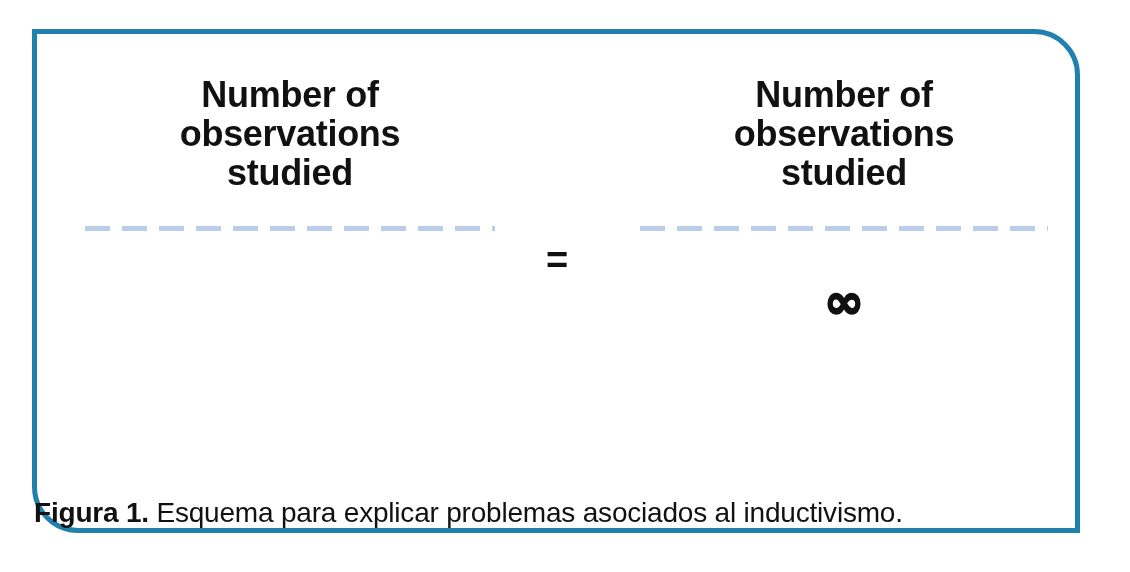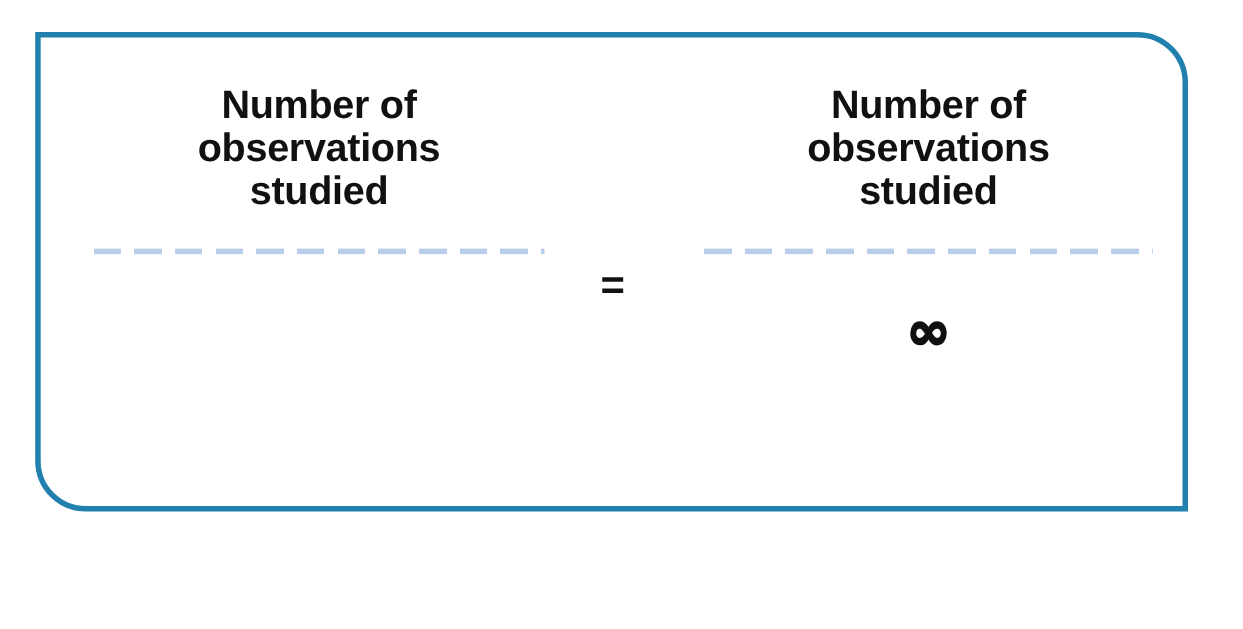--- a/index.html
+++ b/index.html
@@ -17,21 +17,21 @@
     height: 572px;
     background: #ffffff;
     overflow: hidden;
   }
 
   .diagram-box {
     position: absolute;
     left: 32px;
     top: 29px;
     width: 1048px;
-    height: 436px;
+    height: 504px;
     border: 5px solid var(--border-color);
     border-radius: 0 46px 0 46px; 
     background: #ffffff;
   }
 
   .fraction {
     position: absolute;
     top: 41px;
     display: flex;
     flex-direction: column;
@@ -116,14 +116,17 @@
     <div class="fraction fraction-right">
       <div class="numerator">Number of
 observations
 studied</div>
       <div class="frac-line"></div>
       <div class="denominator-infinity">∞</div>
     </div>
 
   </div>
 
+  <div class="caption">
+    <span class="caption-label">Figura 1.</span><span class="caption-text"> Esquema para explicar problemas asociados al inductivismo.</span>
+  </div>
 
 </div>
 
 </body></html>

